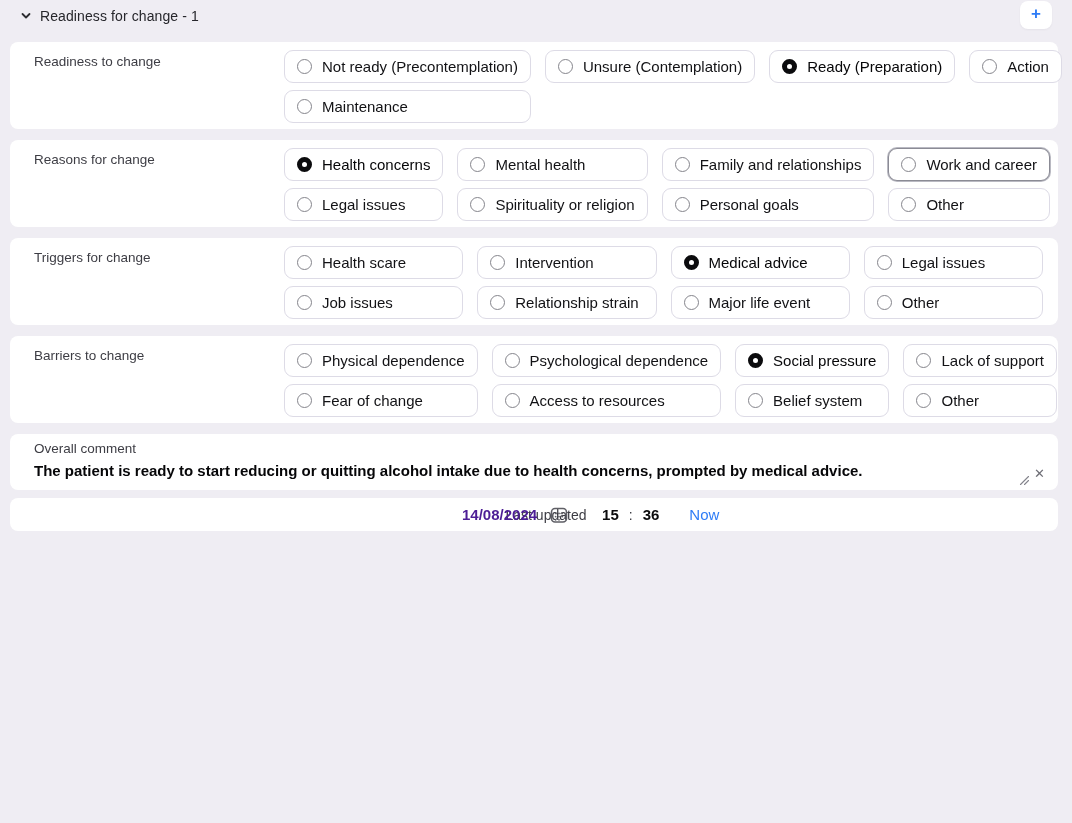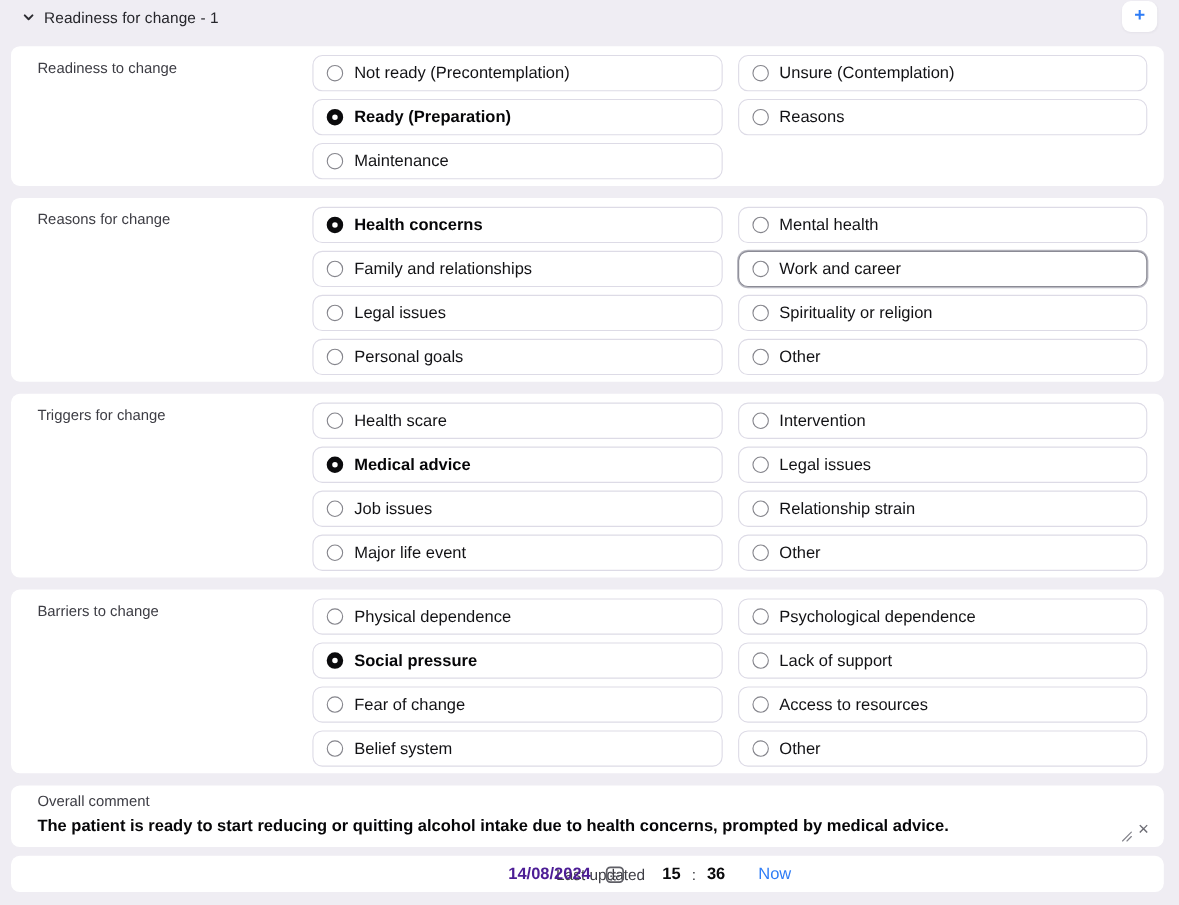--- a/index.html
+++ b/index.html
@@ -52,21 +52,21 @@
   }
   .section-card:first-of-type { margin-top: 11px; }
   .section-label {
     font-size: 13.5px;
     color: #3d3d44;
     padding-top: 4px;
     padding-left: 10px;
   }
   .options {
     display: grid;
-    grid-template-columns: 1fr 1fr;
+    grid-template-columns: 1fr 1fr 1fr 1fr;
     column-gap: 14px;
     row-gap: 7px;
     align-content: start;
   }
   .option {
     height: 33px;
     background: #fff;
     border: 1px solid #dddbe6;
     border-radius: 9px;
     display: flex;
@@ -87,21 +87,21 @@
     background: #fff;
   }
   .option.selected .radio {
     border: 5px solid #0b0b0d;
   }
   .option-label {
     font-size: 15px;
     color: #121215;
     white-space: nowrap;
   }
-  .option.selected .option-label { font-weight: 700; color: #060608; }
+  .option.selected .option-label { font-weight: 400; color: #060608; }
 
   
   .comment-card {
     position: relative;
     padding: 7px 60px 9px 24px;
     margin-top: 11px;
   }
   .comment-label { font-size: 13.5px; color: #3d3d44; margin-bottom: 4px; }
   .comment-value { font-size: 15px; font-weight: 700; color: #060608; line-height: 21px; }
   .clear-x {
@@ -178,21 +178,21 @@
     <span class="option-label">Unsure (Contemplation)</span>
   </div>
 
   <div class="option selected">
     <span class="radio"></span>
     <span class="option-label">Ready (Preparation)</span>
   </div>
 
   <div class="option">
     <span class="radio"></span>
-    <span class="option-label">Reasons</span>
+    <span class="option-label">Action</span>
   </div>
 
   <div class="option">
     <span class="radio"></span>
     <span class="option-label">Maintenance</span>
   </div>
 </div>
   </div>
 
   <div class="card section-card">

